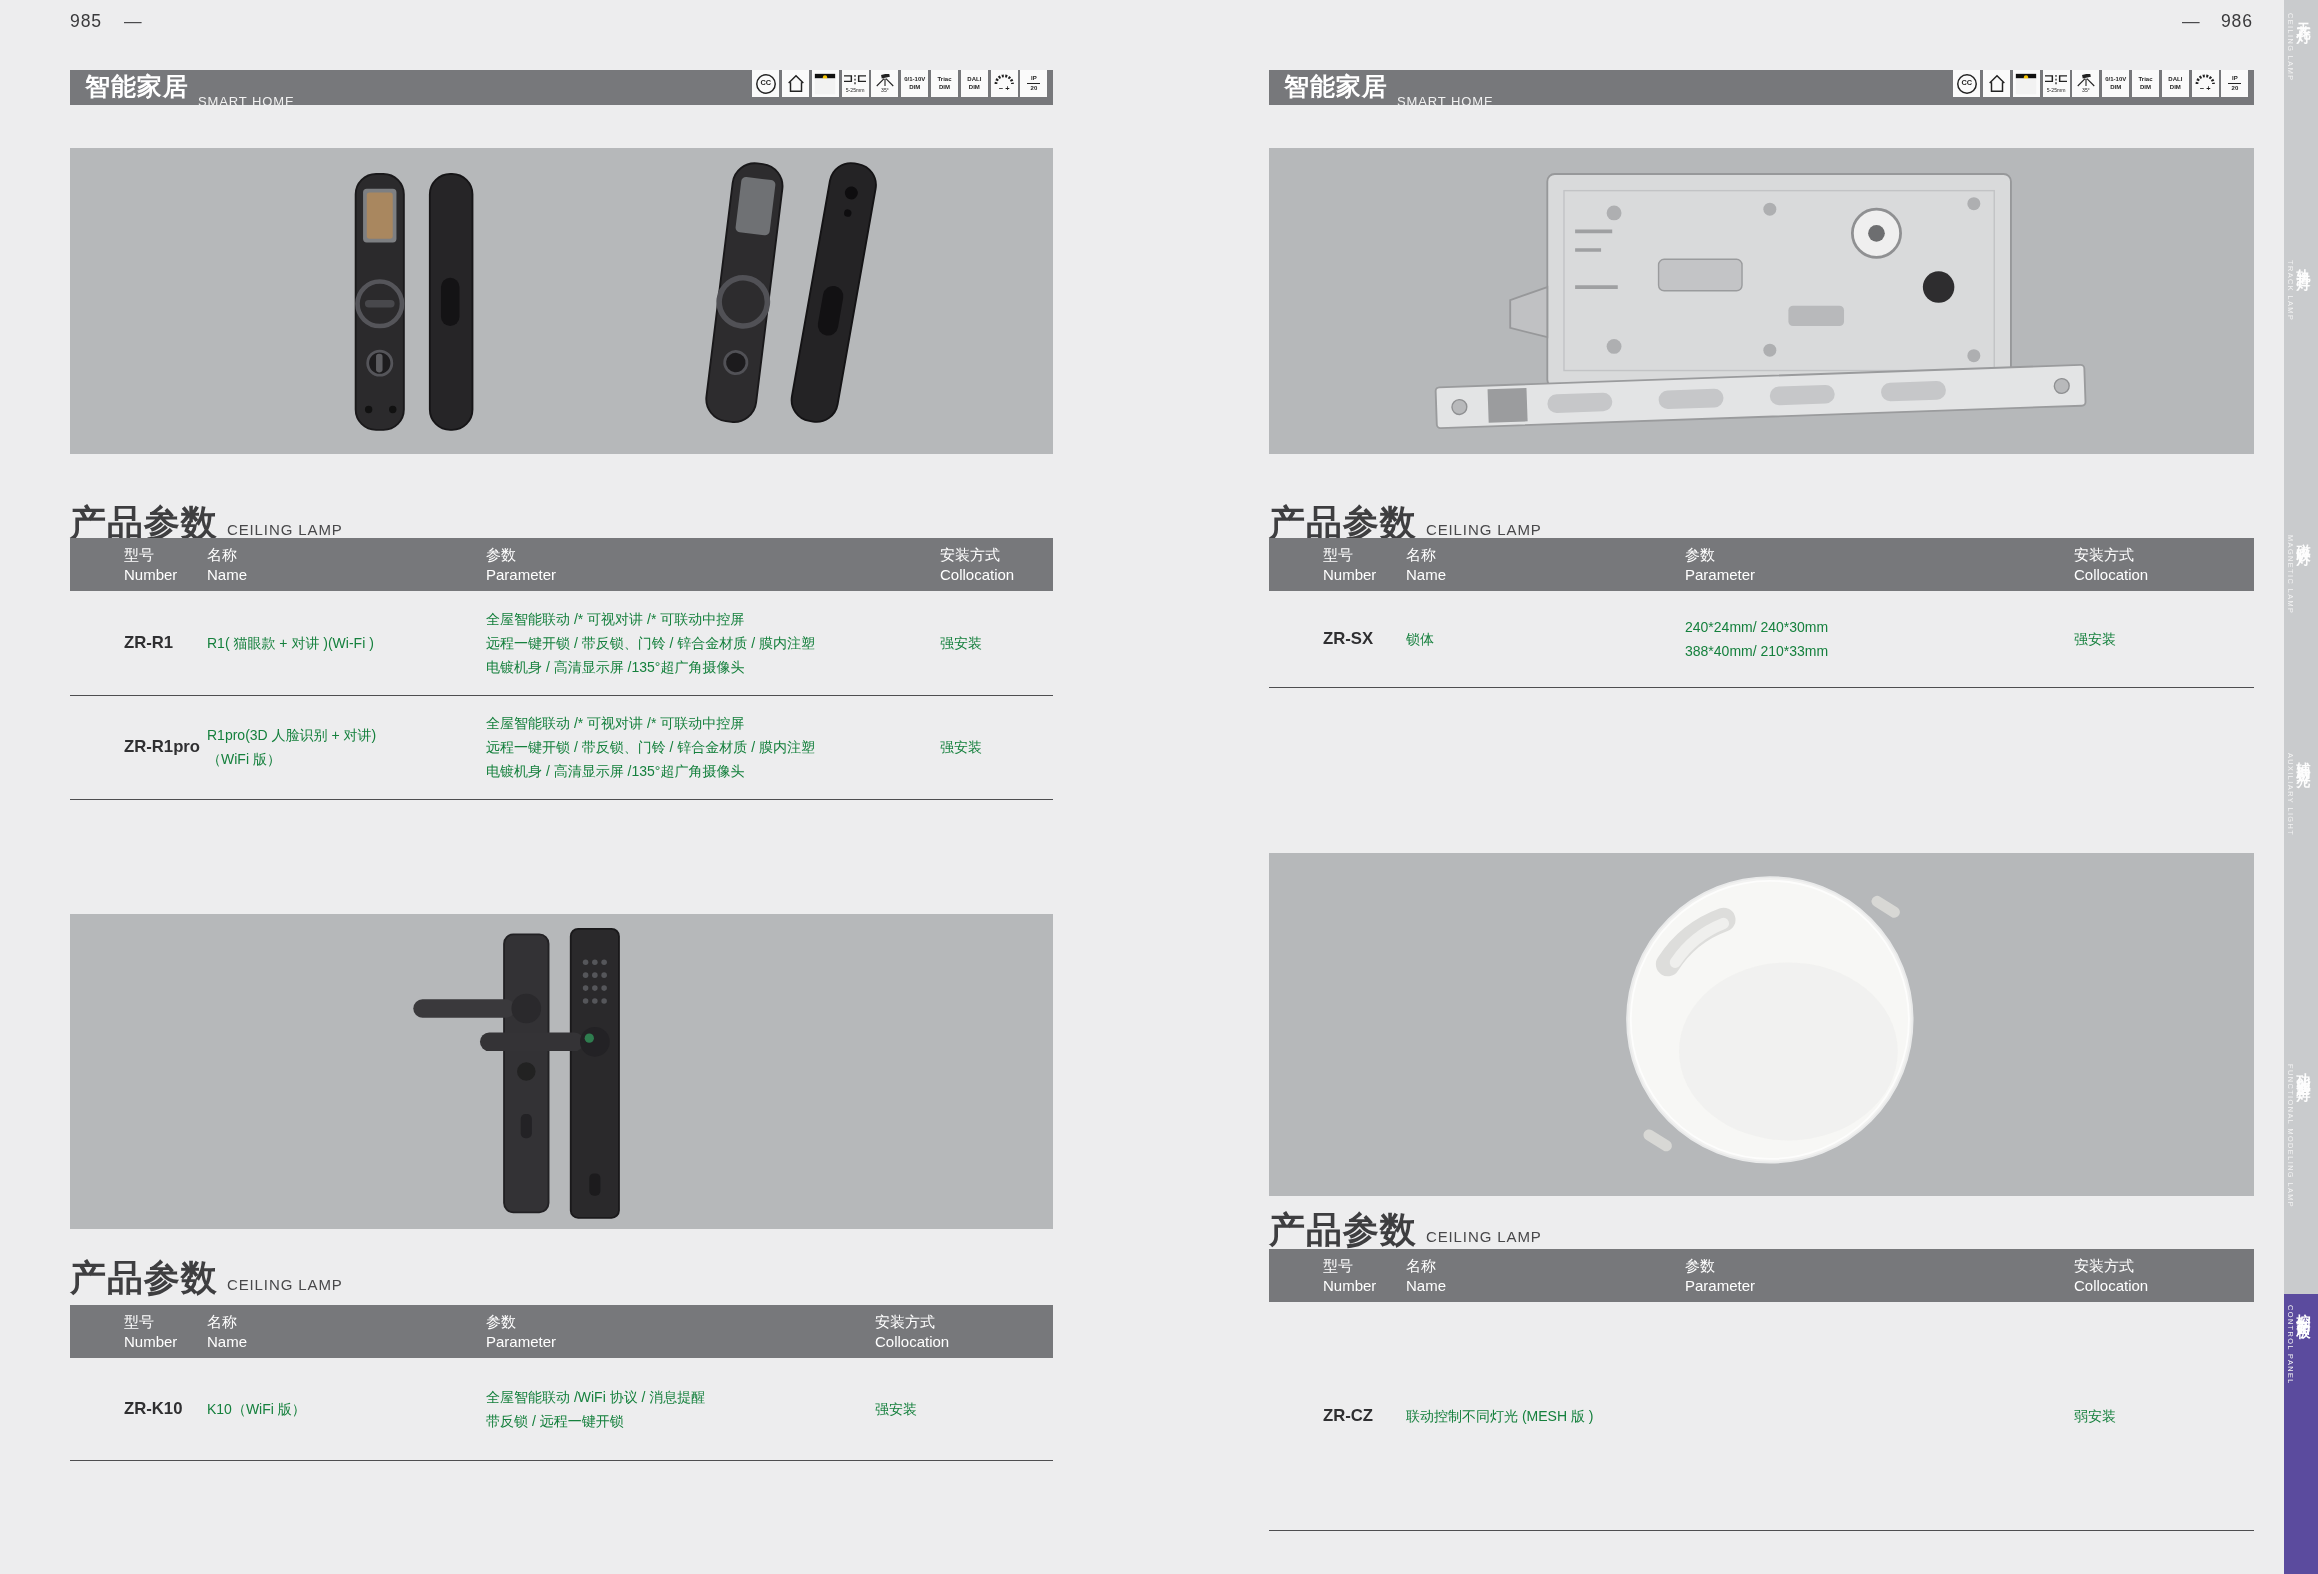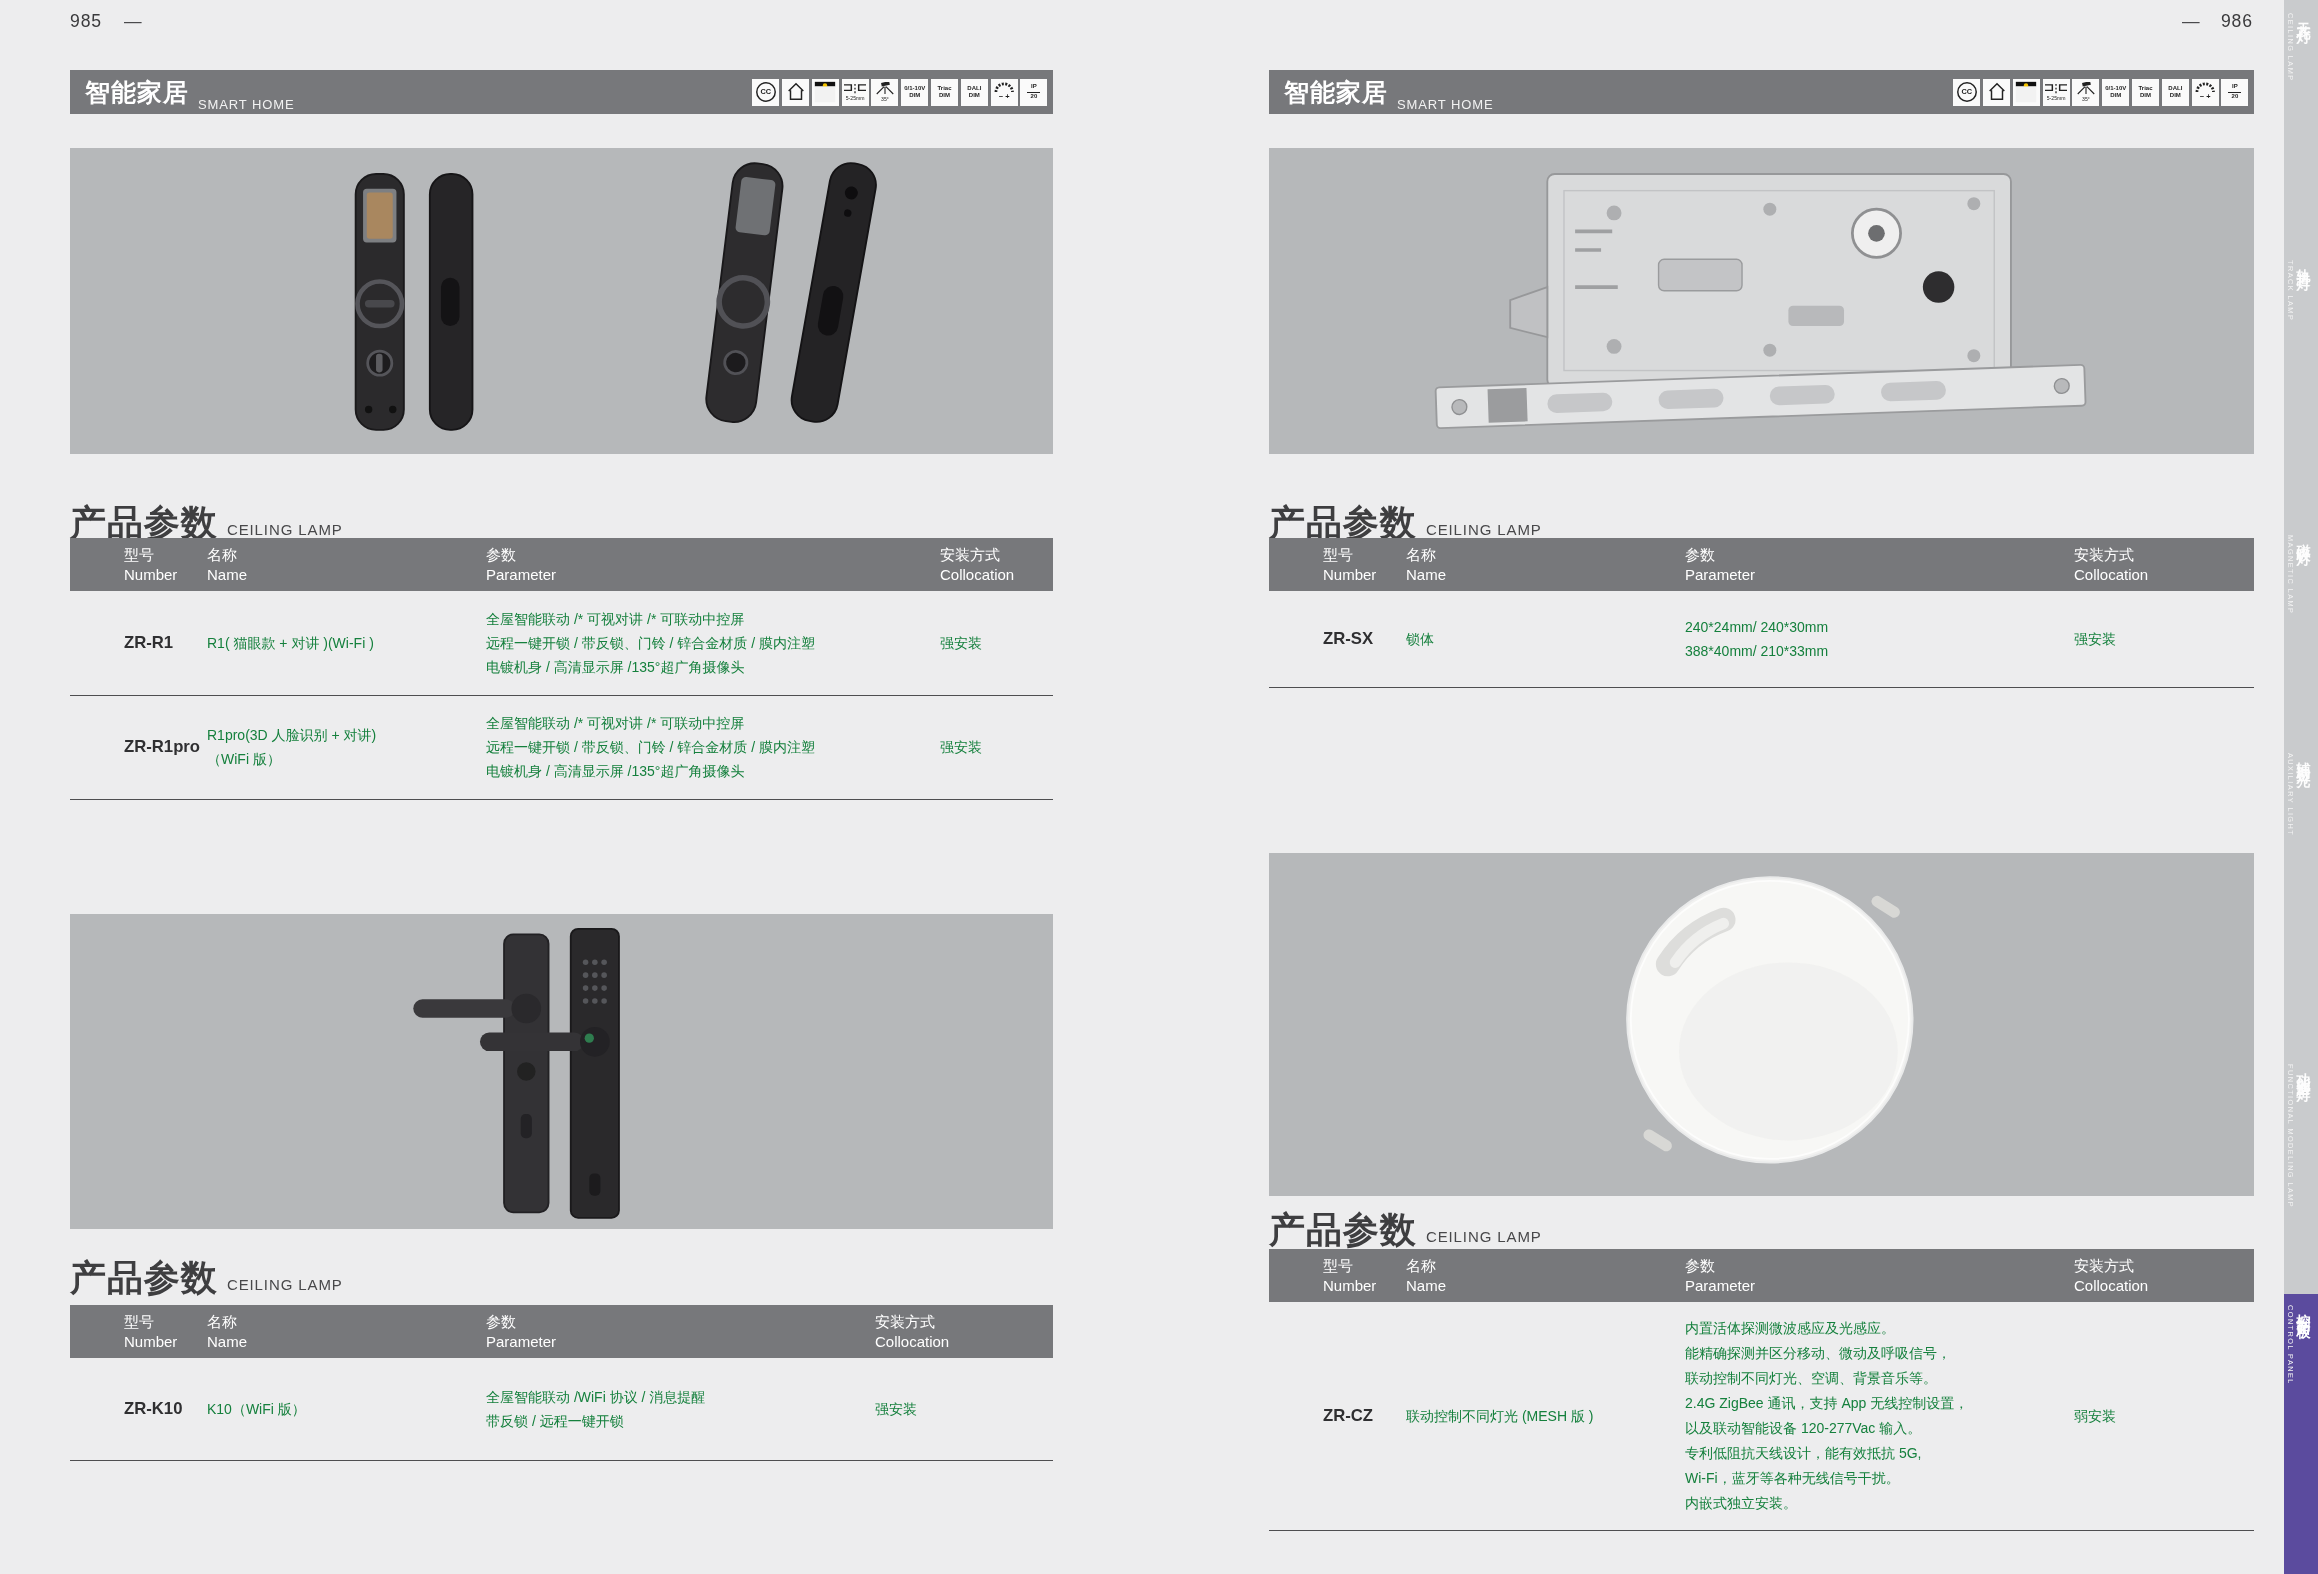--- a/index.html
+++ b/index.html
@@ -6,21 +6,21 @@
   body{
     width:2319px;height:1574px;position:relative;overflow:hidden;
     background:#ededee;
     font-family:"Liberation Sans","DejaVu Sans",sans-serif;
     color:#3c3c3e;
   }
   
   .pagenum{position:absolute;top:11px;font-size:17.6px;color:#3a3a3c;letter-spacing:0.9px;display:flex;gap:20.4px;align-items:center;}
   .pagenum .dash{color:#4a4a4c;}
   
-  .hbar{position:absolute;top:70px;height:44px;background:#77787b;display:flex;align-items:center;}
+  .hbar{position:absolute;top:70px;height:35px;background:#77787b;display:flex;}
   .hbar .cn{font-size:25px;font-weight:bold;color:#ffffff;margin-left:15px;letter-spacing:0.9px;}
   .hbar .en{font-size:13px;color:#f2f2f2;margin-left:9.3px;margin-top:24px;letter-spacing:0.9px;}
   .icons{margin-left:auto;margin-right:5.6px;display:flex;gap:2.8px;}
   .ibox{width:27px;height:27px;background:#fafafa;position:relative;display:flex;align-items:center;justify-content:center;flex-direction:column;}
   .ibox .lbl{font-size:6px;font-weight:bold;color:#1d1d1d;text-align:center;line-height:1.2;white-space:pre-line;}
   .ibox .sub{font-size:5.1px;color:#1d1d1d;margin-top:0.9px;}
   .ibox svg{display:block;}
   .ipline{width:13px;border-top:0.9px solid #222;margin:0.9px 0;}
   
   .panel{position:absolute;background:#b6b8ba;}
@@ -372,28 +372,20 @@
   <div class="col c-name">名称
 Name</div>
   <div class="col c-par">参数
 Parameter</div>
   <div class="col c-coll">安装方式
 Collocation</div>
 </div>
 <div class="trow" style="left:1269px;top:1302px;width:985px;height:228px;">
   <div class="cell num c-num">ZR-CZ</div>
   <div class="cell c-name">联动控制不同灯光 (MESH 版 )</div>
-  <div class="cell c-par" style="line-height:25px;">内置活体探测微波感应及光感应。
-能精确探测并区分移动、微动及呼吸信号，
-联动控制不同灯光、空调、背景音乐等。
-2.4G ZigBee 通讯，支持 App 无线控制设置，
-以及联动智能设备 120-277Vac 输入。
-专利低阻抗天线设计，能有效抵抗 5G,
-Wi-Fi，蓝牙等各种无线信号干扰。
-内嵌式独立安装。</div>
   <div class="cell c-coll">弱安装</div>
 </div>
 
 <div class="tabstrip">
   <div class="tab-active-bg"></div>
 </div>
 <div class="vtab" style="left:2286px;top:11px;">
   <div class="vcn">天花灯</div>
   <div class="ven">CEILING LAMP</div>
 </div>

